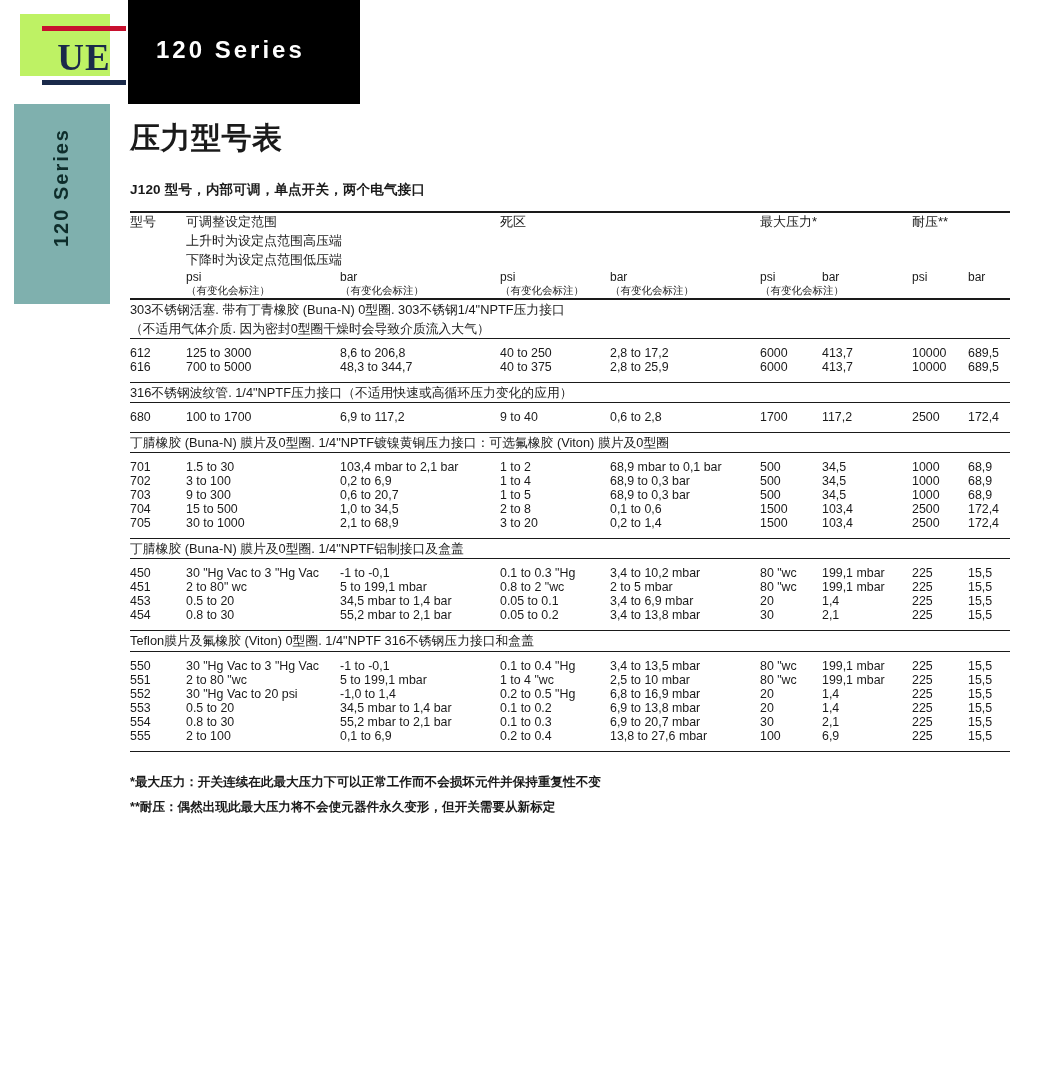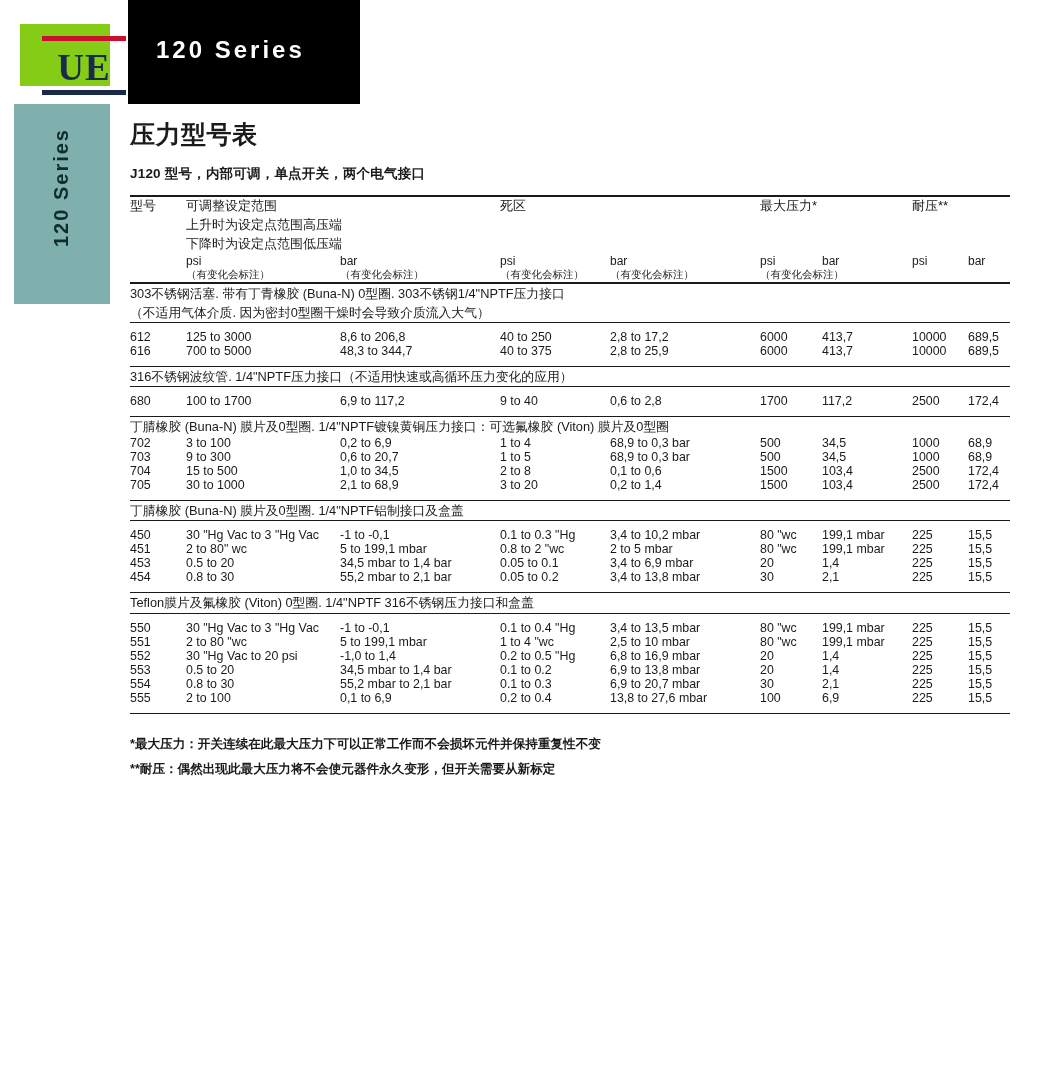--- a/index.html
+++ b/index.html
@@ -19,25 +19,25 @@
   
   .header-band {
     position: absolute;
     top: 0;
     left: 0;
     width: 1038px;
     height: 104px;
   }
   .logo-box {
     position: absolute;
-    top: 24px;
+    top: 14px;
     left: 20px;
     width: 90px;
     height: 62px;
-    background: #84cc16;
+    background: #bef264;
     border: none;
   }
   .logo-bar {
     position: absolute;
     left: 22px;
     top: 12px;
     width: 84px;
     height: 5px;
     background: #c8102e;
   }
@@ -102,22 +102,22 @@
   }
 
   
   .content {
     position: absolute;
     top: 118px;
     left: 130px;
     width: 880px;
   }
   h1.page-title {
-    margin: 0 0 14px 0;
-    font-size: 25px;
+    margin: 0 0 22px 0;
+    font-size: 30px;
     font-weight: bold;
     letter-spacing: 0.5px;
   }
   .subtitle {
     margin: 0 0 12px 0;
     font-size: 13.5px;
     font-weight: bold;
     letter-spacing: 0.2px;
   }
 
@@ -283,20 +283,31 @@
           <td>9 to 40</td>
           <td>0,6 to 2,8</td>
           <td>1700</td>
           <td>117,2</td>
           <td>2500</td>
           <td>172,4</td>
         </tr>
         <tr class="group-row rule-thin">
           <td colspan="9">丁腈橡胶 (Buna-N) 膜片及0型圈. 1/4"NPTF镀镍黄铜压力接口：可选氟橡胶 (Viton) 膜片及0型圈</td>
         </tr>
+        <tr class="data-row first rule-thin">
+          <td>701</td>
+          <td>1.5 to 30</td>
+          <td>103,4 mbar to 2,1 bar</td>
+          <td>1 to 2</td>
+          <td>68,9 mbar to 0,1 bar</td>
+          <td>500</td>
+          <td>34,5</td>
+          <td>1000</td>
+          <td>68,9</td>
+        </tr>
         <tr class="data-row">
           <td>702</td>
           <td>3 to 100</td>
           <td>0,2 to 6,9</td>
           <td>1 to 4</td>
           <td>68,9 to 0,3 bar</td>
           <td>500</td>
           <td>34,5</td>
           <td>1000</td>
           <td>68,9</td>

